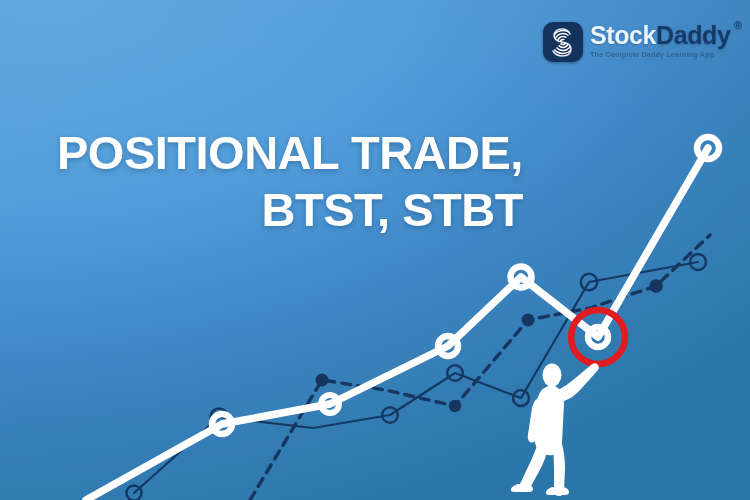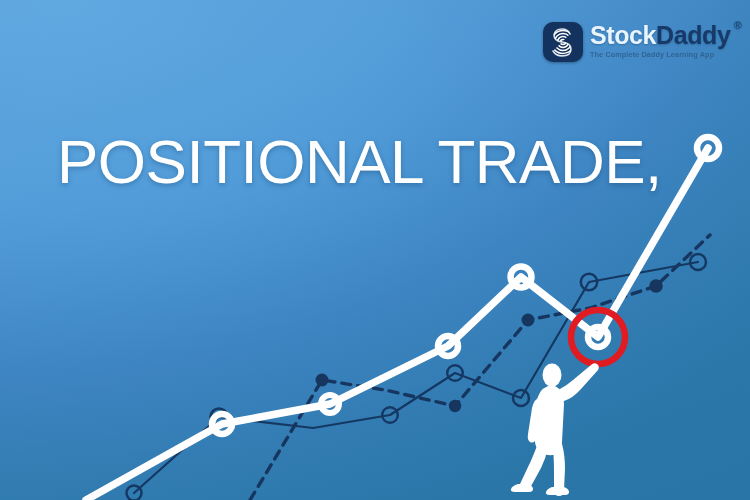--- a/index.html
+++ b/index.html
@@ -43,21 +43,21 @@
     font-size:11px;font-weight:700;color:#1b4576;
   }
   .logo-tag{
     margin-top:2px;font-size:7.2px;font-weight:700;
     letter-spacing:.15px;white-space:nowrap;
     color:#2e618f;opacity:.92;
   }
   
   .heading{
     position:absolute;left:57px;top:124px;z-index:6;
-    font-size:62px;font-weight:400;line-height:1.22;
+    font-size:47px;font-weight:700;line-height:1.22;
     letter-spacing:-.5px;color:#ffffff;
     text-shadow:0 2px 5px rgba(18,60,100,.35);
     text-transform:uppercase;
     text-align:right;
   }
   .heading .l2{display:block;}
   
   #art{position:absolute;left:0;top:0;width:750px;height:500px;z-index:3;}
   #person{position:absolute;left:0;top:0;width:750px;height:500px;z-index:4;}
 </style>
@@ -115,20 +115,21 @@
 
       <path d="M553,445 q1,16 1,27 l0,18 q0,6 5,6 q5,0 5,-6 l1,-21 q0,-14 -3,-25 z"></path>
 
       <path d="M518,484 q-6,2 -7,5 q-1,3 4,3 l14,0 q4,0 4,-3 q0,-3 -5,-5 z"></path>
       <path d="M552,487 q-5,2 -6,5 q-1,3 4,3 l15,0 q4,0 4,-3 q0,-3 -5,-5 z"></path>
     </g>
   </svg>
 
   <div class="heading">
     <span>POSITIONAL TRADE,</span>
+    <span class="l2">BTST, STBT</span>
   </div>
 
   <div class="logo">
     <div class="logo-mark">
       <svg viewBox="0 0 40 40" width="40" height="40" aria-hidden="true">
         <defs>
           <clipPath id="sclip">
             <path d="M27,12 q-2,-5 -8,-5 q-7,0 -8,6 q0,6 8,7 q9,1 9,7 q0,7 -9,7 q-6,0 -9,-5" fill="none" stroke="#fff" stroke-width="11" stroke-linecap="round"></path>
           </clipPath>
         </defs>

